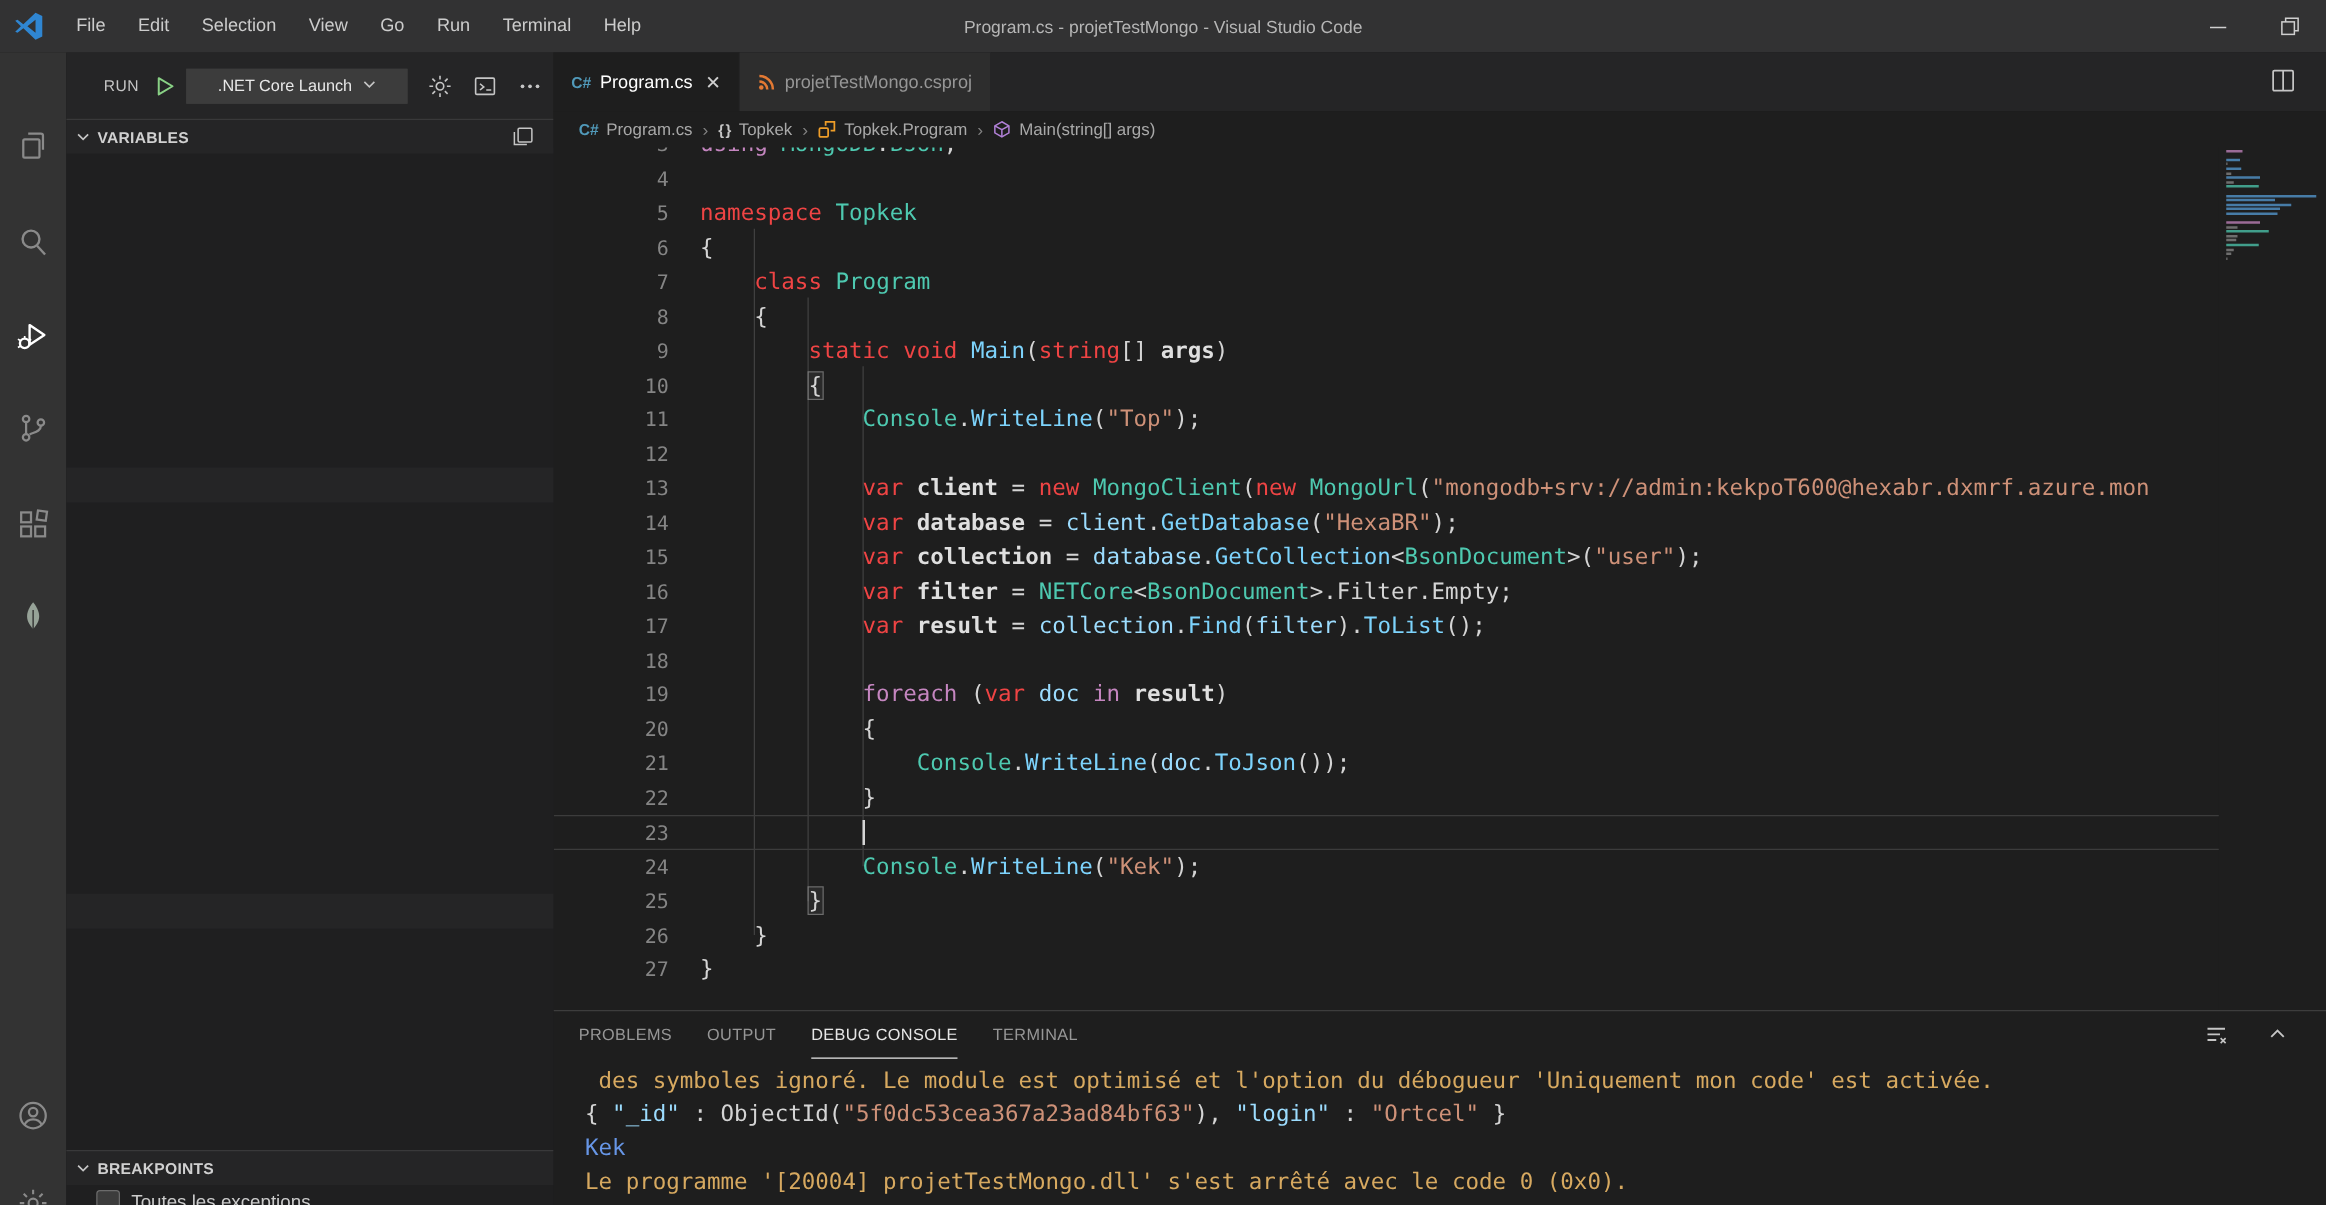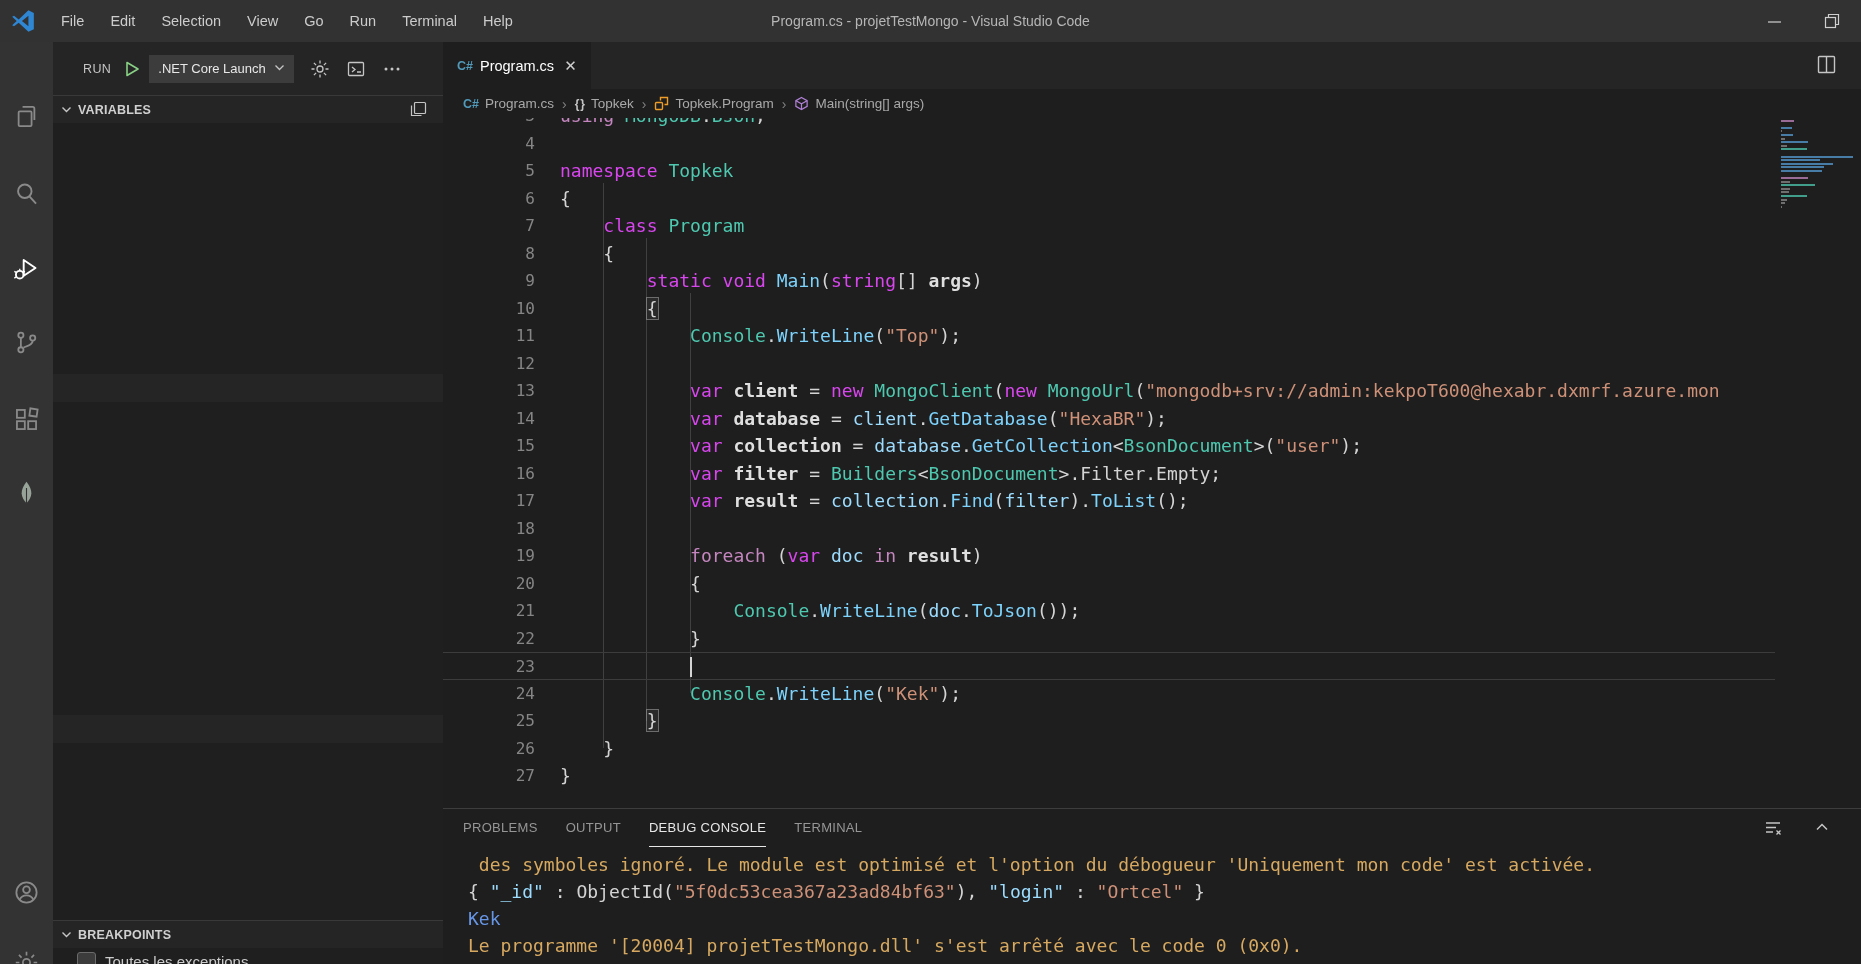--- a/index.html
+++ b/index.html
@@ -29,21 +29,21 @@
   .act-item.mongo { color:#97a398; }
 
   
   #sidebar { position:absolute; left:53px; top:42px; width:390px; height:922px;
              background:#252526; overflow:hidden; color:#cccccc; }
   #run-toolbar { position:absolute; left:0; top:0; width:100%; height:53px;
                  display:flex; align-items:center; padding-left:30px; }
   #run-title { font-size:12.5px; color:#c5c5c5; letter-spacing:.4px; }
   #play-button { margin-left:10px; width:22px; height:22px; display:flex; align-items:center; justify-content:center; }
   #launch-config { margin-left:6px; background:#3c3c3c; border:1px solid #3c3c3c; height:28px;
-                   display:flex; align-items:center; padding:0 8px; color:#e8e8e8; font-size:13px; }
+                   display:flex; align-items:center; padding:0 24px; color:#e8e8e8; font-size:13px; }
   #launch-config .cfg-label { max-width:128px; overflow:hidden; white-space:nowrap; display:inline-block; }
   #launch-config .cfg-chev { margin-left:8px; color:#c5c5c5; }
   .tb-icon { margin-left:16px; color:#c5c5c5; display:flex; align-items:center; }
   .tb-icon svg { width:20px; height:20px; }
   .section-header { position:absolute; left:0; width:100%; height:28px; display:flex; align-items:center;
                     padding-left:8px; background:#252526; border-top:1px solid rgba(204,204,204,.12);
                     font-size:12.5px; font-weight:700; color:#d0d0d0; letter-spacing:.2px; }
   .section-header .chev { margin-right:6px; color:#c5c5c5; display:flex; }
   .section-body { position:absolute; left:0; width:100%; background:#1f1f20; }
   #variables-collapse { position:absolute; right:16px; top:5px; color:#c5c5c5; }
@@ -68,21 +68,21 @@
   .ns-braces { color:#c5c5c5; font-weight:700; font-size:12px; }
 
   
   #code-area { position:absolute; left:0; top:76px; width:1336px; height:690px; overflow:hidden;
                font-family:"DejaVu Sans Mono", monospace; font-size:18px; }
   .code-line { position:relative; height:27.5px; line-height:27.5px; white-space:pre; display:flex; }
   .code-line:first-child { margin-top:-16px; }
   .gutter { flex:0 0 92px; text-align:right; color:#858585; font-size:16px; padding-right:0; }
   .ltext { padding-left:25px; white-space:pre; }
   .code-line.current { border-top:1px solid #3c3c3c; border-bottom:1px solid #3c3c3c; }
-  .tk-plain{color:#d4d4d4} .tk-kw{color:#d946ef} .tk-ctrl{color:#c586c0} .tk-type{color:#4ec9b0}
+  .tk-plain{color:#d4d4d4} .tk-kw{color:#ef4444} .tk-ctrl{color:#c586c0} .tk-type{color:#4ec9b0}
   .tk-method{color:#7dd3fc} .tk-str{color:#ce9178} .tk-var{color:#9cdcfe}
   .tk-decl{color:#dfdfdf;font-weight:700}
   .tk-brace{color:#d4d4d4; outline:1px solid rgba(150,150,150,.65); background:rgba(100,100,100,.18)}
   #cursor { display:inline-block; width:2px; height:20px; background:#d4d4d4; vertical-align:-4px; }
   .indent-guide { position:absolute; width:1px; background:#404040; }
 
   
   #minimap { position:absolute; right:0; top:76px; width:86px; height:690px; background:#1e1e1e; }
   .mm-bar { height:2px; margin:1.6px 0 0 6px; opacity:.75; }
 
@@ -283,20 +283,27 @@
     </div>
   </div>
 
   <div id="editor-group">
 
     <div id="tabstrip">
       <div class="tab active">
         <span class="file-icon-cs">C#</span>
         <span>Program.cs</span>
         <span class="tab-close">✕</span>
+      </div>
+      <div class="tab">
+        <svg width="15" height="15" viewBox="0 0 15 15" style="margin-right:7px">
+          <circle cx="3" cy="12" r="1.8" fill="#e37933"></circle>
+          <path d="M1.5 7.2a6.3 6.3 0 0 1 6.3 6.3M1.5 2.7A10.8 10.8 0 0 1 12.3 13.5" fill="none" stroke="#e37933" stroke-width="2"></path>
+        </svg>
+        <span>projetTestMongo.csproj</span>
       </div>
       <span id="split-editor-button">
         <svg width="21" height="21" viewBox="0 0 21 21" fill="none" stroke="currentColor" stroke-width="1.4">
             <rect x="2.5" y="2.5" width="16" height="16" rx="1"></rect>
             <line x1="10.5" y1="2.5" x2="10.5" y2="18.5"></line>
           </svg>
       </span>
     </div>
 
     <div id="breadcrumb">
@@ -339,21 +346,21 @@
           <div class="code-line"><span class="gutter">6</span><span class="ltext"><span class="tk-plain">{</span></span></div>
           <div class="code-line"><span class="gutter">7</span><span class="ltext"><span class="tk-plain">    </span><span class="tk-kw">class </span><span class="tk-type">Program</span></span></div>
           <div class="code-line"><span class="gutter">8</span><span class="ltext"><span class="tk-plain">    {</span></span></div>
           <div class="code-line"><span class="gutter">9</span><span class="ltext"><span class="tk-plain">        </span><span class="tk-kw">static </span><span class="tk-kw">void </span><span class="tk-method">Main</span><span class="tk-plain">(</span><span class="tk-kw">string</span><span class="tk-plain">[] </span><span class="tk-decl">args</span><span class="tk-plain">)</span></span></div>
           <div class="code-line"><span class="gutter">10</span><span class="ltext"><span class="tk-plain">        </span><span class="tk-brace">{</span></span></div>
           <div class="code-line"><span class="gutter">11</span><span class="ltext"><span class="tk-plain">            </span><span class="tk-type">Console</span><span class="tk-plain">.</span><span class="tk-method">WriteLine</span><span class="tk-plain">(</span><span class="tk-str">"Top"</span><span class="tk-plain">);</span></span></div>
           <div class="code-line"><span class="gutter">12</span><span class="ltext"></span></div>
           <div class="code-line"><span class="gutter">13</span><span class="ltext"><span class="tk-plain">            </span><span class="tk-kw">var </span><span class="tk-decl">client</span><span class="tk-plain"> = </span><span class="tk-kw">new </span><span class="tk-type">MongoClient</span><span class="tk-plain">(</span><span class="tk-kw">new </span><span class="tk-type">MongoUrl</span><span class="tk-plain">(</span><span class="tk-str">"mongodb+srv://admin:kekpoT600@hexabr.dxmrf.azure.mon</span></span></div>
           <div class="code-line"><span class="gutter">14</span><span class="ltext"><span class="tk-plain">            </span><span class="tk-kw">var </span><span class="tk-decl">database</span><span class="tk-plain"> = </span><span class="tk-var">client</span><span class="tk-plain">.</span><span class="tk-method">GetDatabase</span><span class="tk-plain">(</span><span class="tk-str">"HexaBR"</span><span class="tk-plain">);</span></span></div>
           <div class="code-line"><span class="gutter">15</span><span class="ltext"><span class="tk-plain">            </span><span class="tk-kw">var </span><span class="tk-decl">collection</span><span class="tk-plain"> = </span><span class="tk-var">database</span><span class="tk-plain">.</span><span class="tk-method">GetCollection</span><span class="tk-plain">&lt;</span><span class="tk-type">BsonDocument</span><span class="tk-plain">&gt;(</span><span class="tk-str">"user"</span><span class="tk-plain">);</span></span></div>
-          <div class="code-line"><span class="gutter">16</span><span class="ltext"><span class="tk-plain">            </span><span class="tk-kw">var </span><span class="tk-decl">filter</span><span class="tk-plain"> = </span><span class="tk-type">Builders</span><span class="tk-plain">&lt;</span><span class="tk-type">BsonDocument</span><span class="tk-plain">&gt;.Filter.Empty;</span></span></div>
+          <div class="code-line"><span class="gutter">16</span><span class="ltext"><span class="tk-plain">            </span><span class="tk-kw">var </span><span class="tk-decl">filter</span><span class="tk-plain"> = </span><span class="tk-type">NETCore</span><span class="tk-plain">&lt;</span><span class="tk-type">BsonDocument</span><span class="tk-plain">&gt;.Filter.Empty;</span></span></div>
           <div class="code-line"><span class="gutter">17</span><span class="ltext"><span class="tk-plain">            </span><span class="tk-kw">var </span><span class="tk-decl">result</span><span class="tk-plain"> = </span><span class="tk-var">collection</span><span class="tk-plain">.</span><span class="tk-method">Find</span><span class="tk-plain">(</span><span class="tk-var">filter</span><span class="tk-plain">).</span><span class="tk-method">ToList</span><span class="tk-plain">();</span></span></div>
           <div class="code-line"><span class="gutter">18</span><span class="ltext"></span></div>
           <div class="code-line"><span class="gutter">19</span><span class="ltext"><span class="tk-plain">            </span><span class="tk-ctrl">foreach</span><span class="tk-plain"> (</span><span class="tk-kw">var </span><span class="tk-var">doc</span><span class="tk-ctrl"> in </span><span class="tk-decl">result</span><span class="tk-plain">)</span></span></div>
           <div class="code-line"><span class="gutter">20</span><span class="ltext"><span class="tk-plain">            {</span></span></div>
           <div class="code-line"><span class="gutter">21</span><span class="ltext"><span class="tk-plain">                </span><span class="tk-type">Console</span><span class="tk-plain">.</span><span class="tk-method">WriteLine</span><span class="tk-plain">(</span><span class="tk-var">doc</span><span class="tk-plain">.</span><span class="tk-method">ToJson</span><span class="tk-plain">());</span></span></div>
           <div class="code-line"><span class="gutter">22</span><span class="ltext"><span class="tk-plain">            }</span></span></div>
           <div class="code-line current"><span class="gutter">23</span><span class="ltext"><span class="tk-plain">            </span><span id="cursor"></span></span></div>
           <div class="code-line"><span class="gutter">24</span><span class="ltext"><span class="tk-plain">            </span><span class="tk-type">Console</span><span class="tk-plain">.</span><span class="tk-method">WriteLine</span><span class="tk-plain">(</span><span class="tk-str">"Kek"</span><span class="tk-plain">);</span></span></div>
           <div class="code-line"><span class="gutter">25</span><span class="ltext"><span class="tk-plain">        </span><span class="tk-brace">}</span></span></div>
           <div class="code-line"><span class="gutter">26</span><span class="ltext"><span class="tk-plain">    }</span></span></div>

